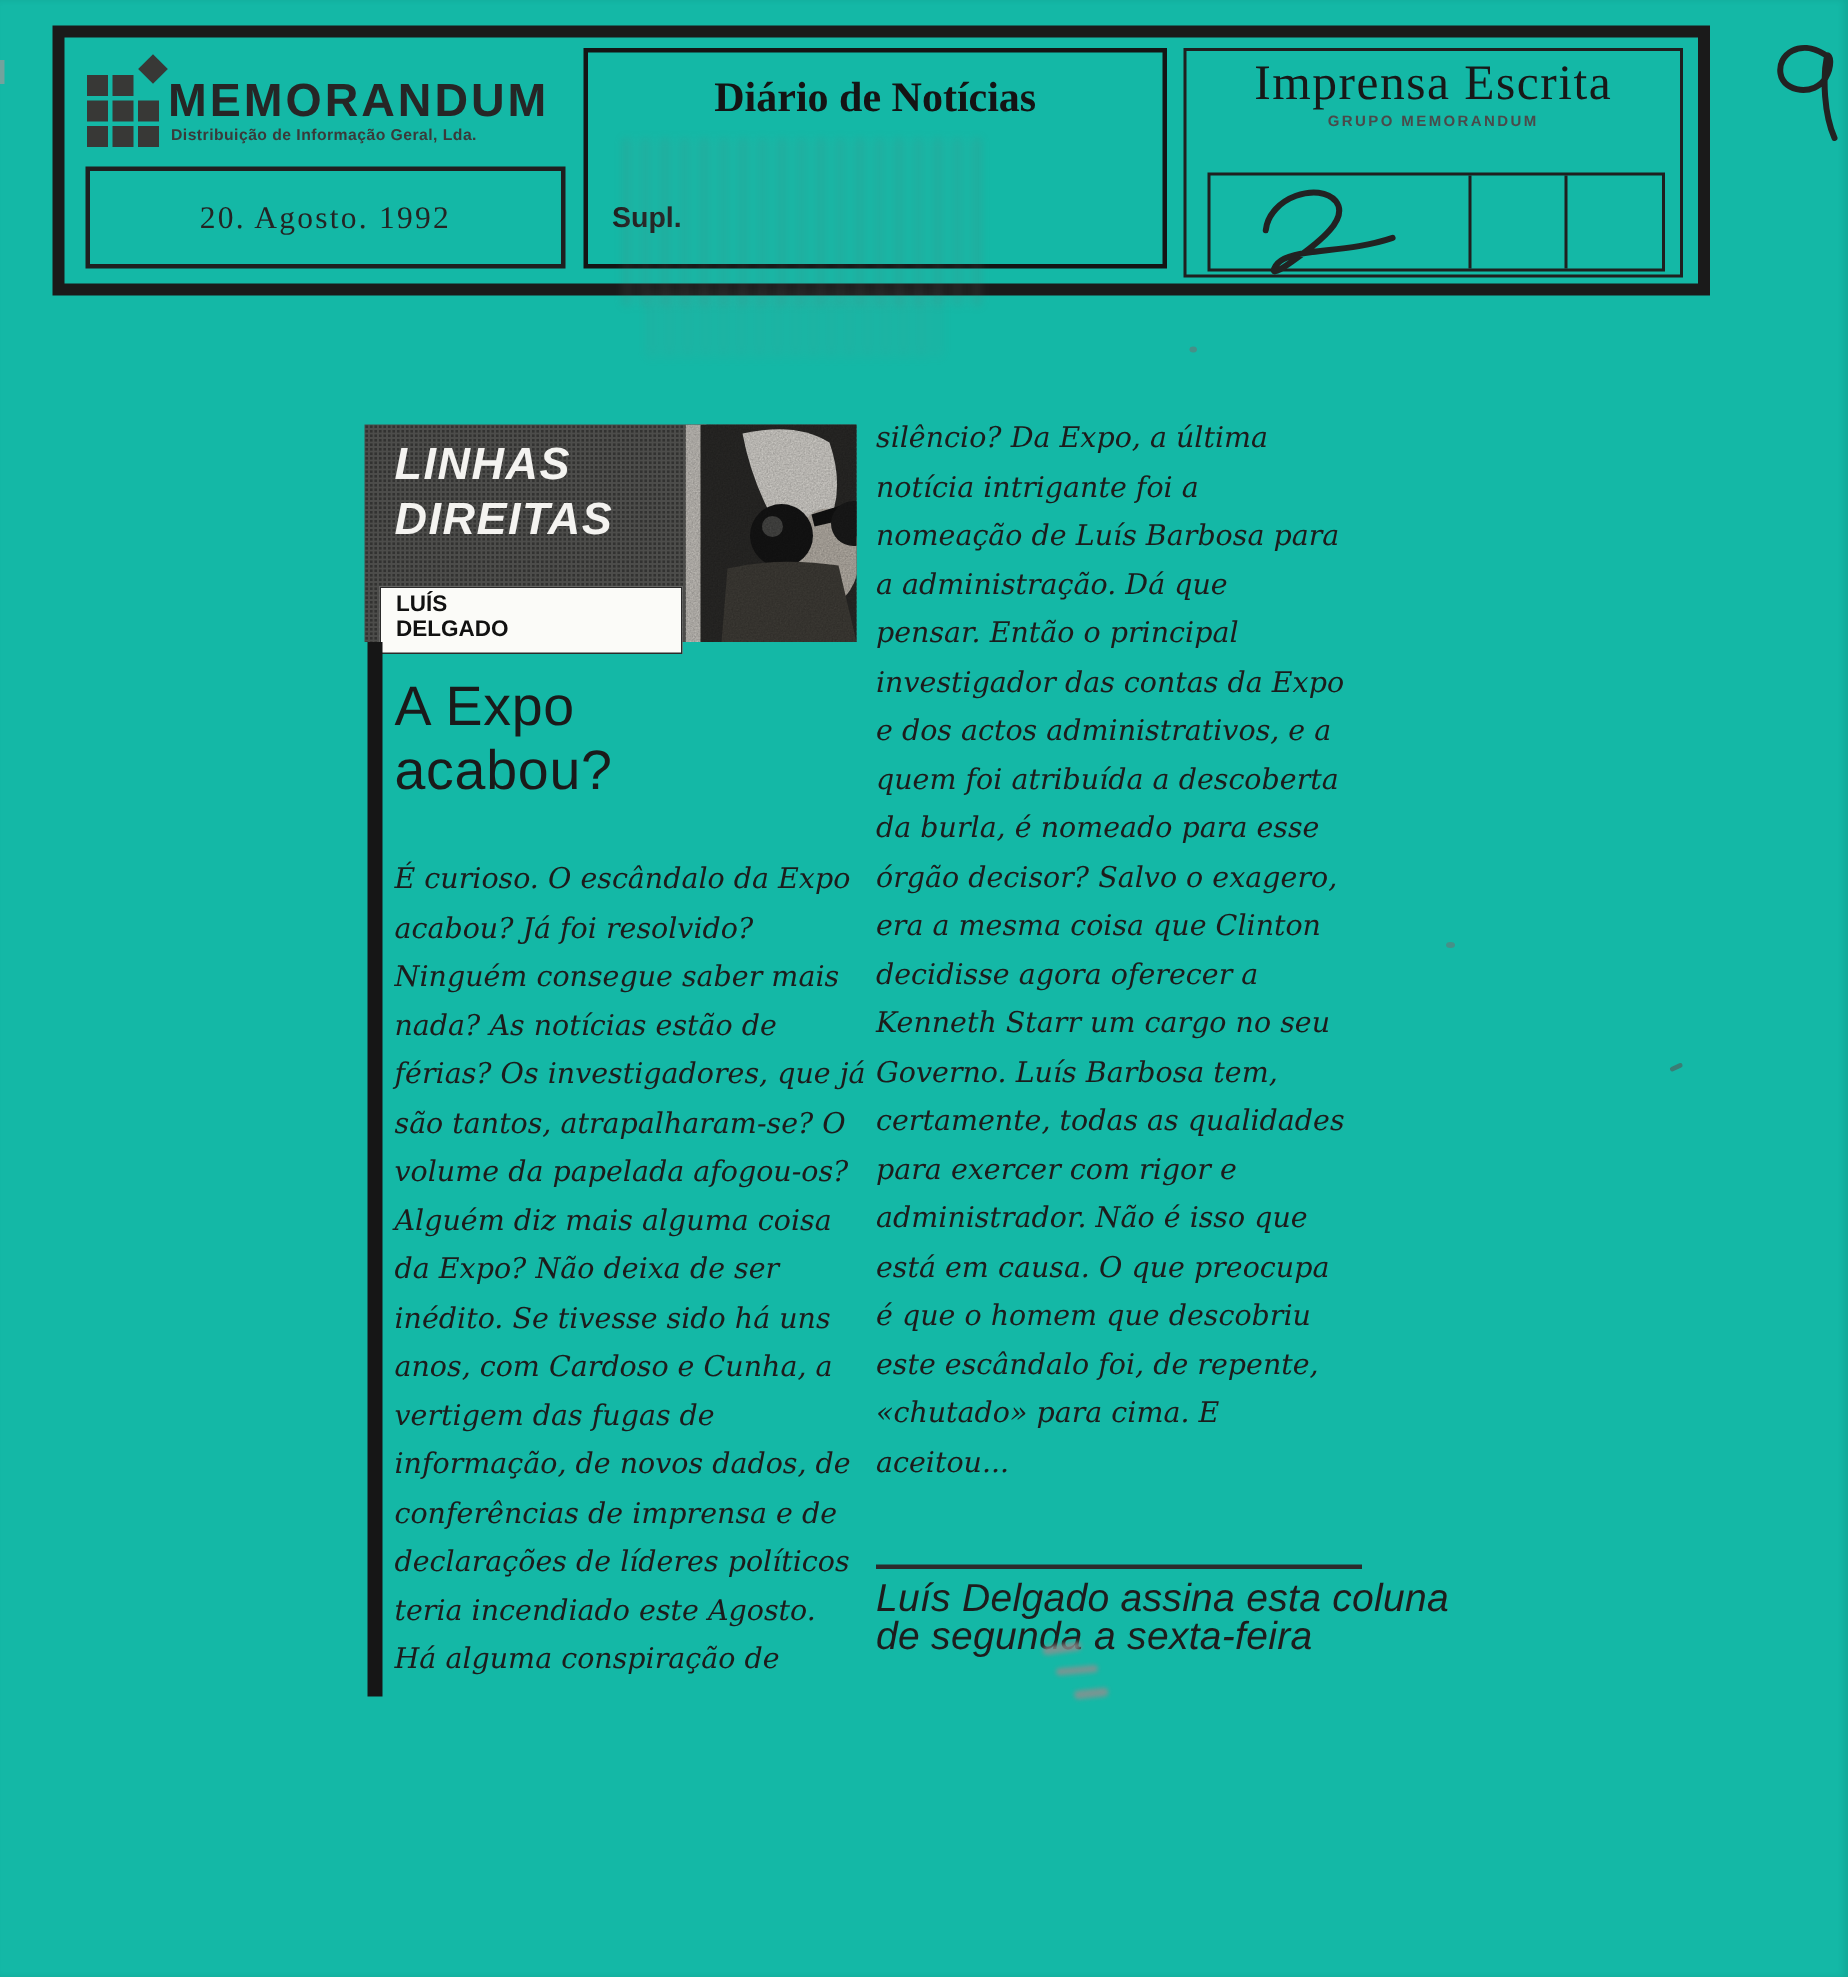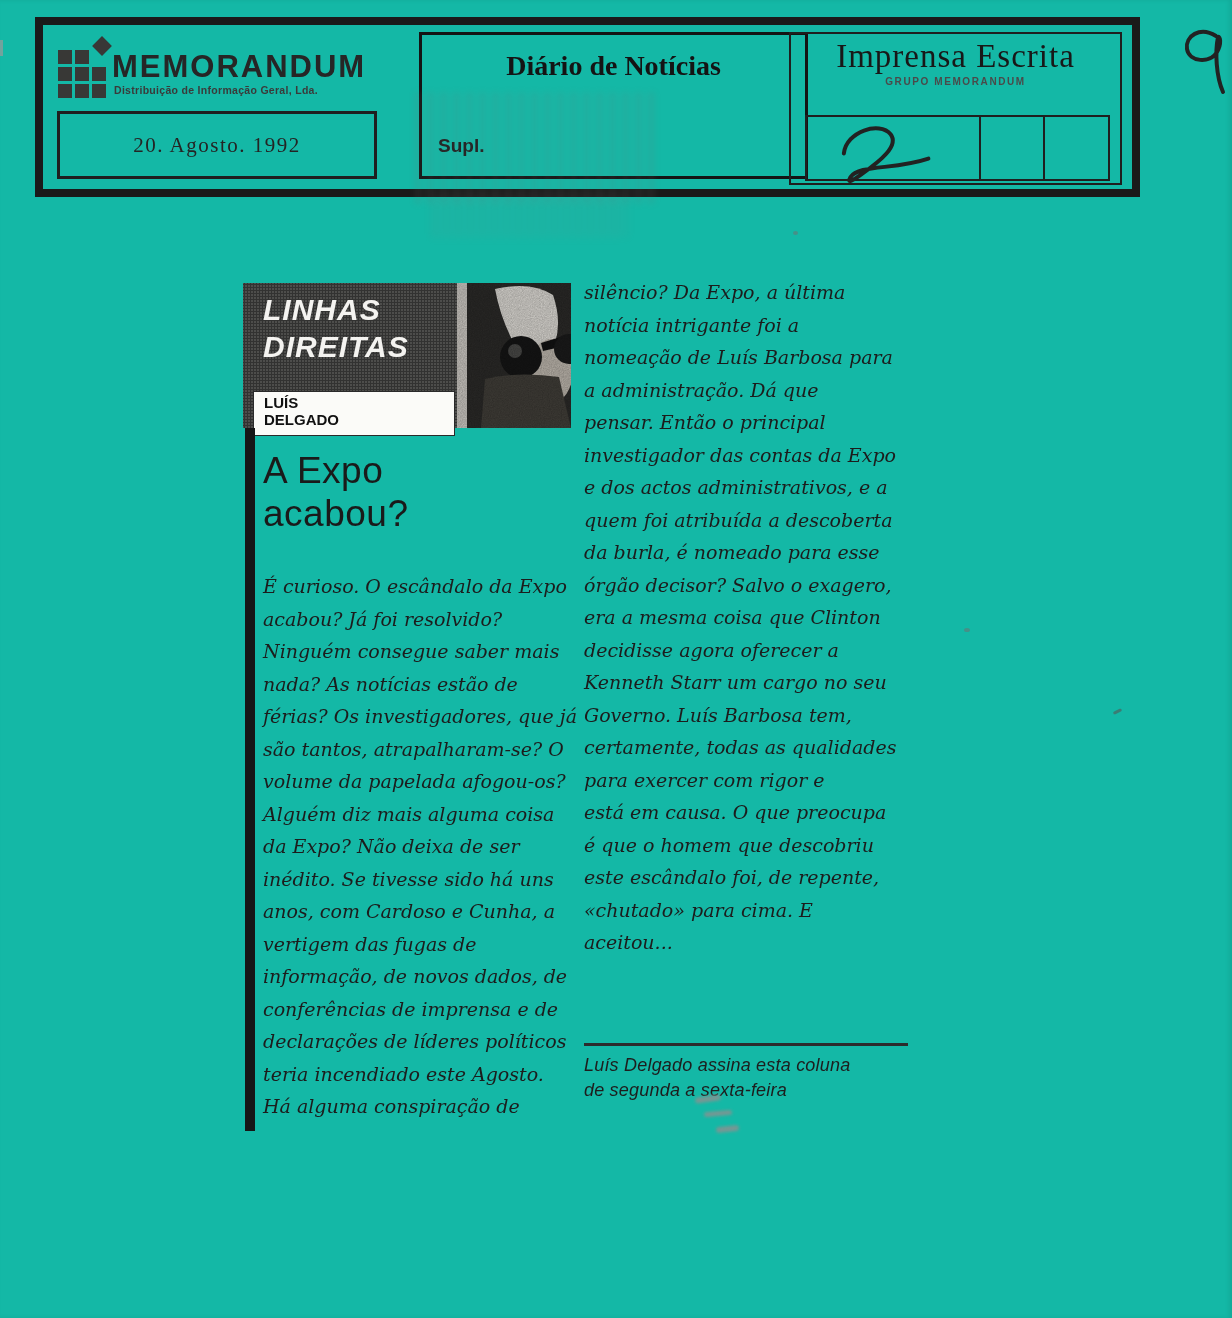--- a/index.html
+++ b/index.html
@@ -11,21 +11,21 @@
   .abs{position:absolute;}
   .nowrap div{white-space:nowrap;}
 
   
   .frame{left:35px;top:17px;width:1089px;height:164px;border:8px solid #1a1a1a;}
   .brand-name{left:112px;top:49px;font-size:31px;font-weight:bold;letter-spacing:2px;color:#262626;}
   .brand-tagline{left:114px;top:84px;font-size:10.5px;font-weight:bold;color:#3a3a3a;letter-spacing:.3px;}
   .date-box{left:57px;top:111px;width:314px;height:62px;border:3px solid #1f1f1f;
     display:flex;align-items:center;justify-content:center;
     font-family:"Liberation Serif",serif;font-size:21px;letter-spacing:1.5px;color:#242424;}
-  .diario-box{left:389px;top:32px;width:383px;height:141px;border:3px solid #141414;margin-left:30px;}
+  .diario-box{left:389px;top:32px;width:383px;height:141px;border:3px solid #141414;}
   .diario-title{width:100%;text-align:center;margin-top:15px;
     font-family:"Liberation Serif",serif;font-weight:bold;font-size:28px;color:#141414;}
   .supl{position:absolute;left:16px;top:100px;font-size:19px;font-weight:bold;color:#202020;}
   .imprensa-box{left:789px;top:32px;width:329px;height:149px;border:2px solid #1f1f1f;}
   .imprensa-title{width:100%;text-align:center;margin-top:4px;
     font-family:"Liberation Serif",serif;font-size:33px;letter-spacing:1px;color:#181818;}
   .imprensa-sub{width:100%;text-align:center;margin-top:1px;
     font-size:10px;font-weight:bold;letter-spacing:1.6px;color:#4a4a4a;}
   .cells{position:absolute;left:14px;top:81px;height:62px;display:flex;border:2px solid #1f1f1f;}
   .cells .cell{border-right:2px solid #1f1f1f;height:100%;}
@@ -51,21 +51,21 @@
     font-size:15px;line-height:17px;font-weight:bold;color:#111;}
   .photo{position:absolute;left:214px;top:0;width:114px;height:145px;}
   .vbar{left:245px;top:428px;width:10px;height:703px;background:#161616;}
   .art-title{left:263px;top:449px;font-size:37px;line-height:43px;letter-spacing:.5px;
     font-weight:400;color:#1a1a1a;}
   .bodycol{font-family:"DejaVu Serif","Liberation Serif",serif;font-style:italic;
     font-size:19px;line-height:32.5px;color:#1c1c1c;}
   .leftcol{left:263px;top:570px;width:312px;}
   .rightcol{left:584px;top:276px;width:334px;}
   .foot-rule{left:584px;top:1043px;width:324px;height:3px;background:#2c2c2c;}
-  .foot-note{left:584px;top:1053px;font-style:italic;font-size:18px;line-height:25px;color:#1d1d1d;letter-spacing:.2px;}
+  .foot-note{left:584px;top:1053px;font-style:italic;font-size:26px;line-height:25px;color:#1d1d1d;letter-spacing:.2px;}
 
   .hand{stroke:#222;stroke-width:4;fill:none;stroke-linecap:round;stroke-linejoin:round;}
 </style>
 </head>
 <body>
 
 <div class="page">
 
   <div class="abs frame"></div>
 
@@ -185,20 +185,21 @@
       <div>e dos actos administrativos, e a</div>
       <div>quem foi atribuída a descoberta</div>
       <div>da burla, é nomeado para esse</div>
       <div>órgão decisor? Salvo o exagero,</div>
       <div>era a mesma coisa que Clinton</div>
       <div>decidisse agora oferecer a</div>
       <div>Kenneth Starr um cargo no seu</div>
       <div>Governo. Luís Barbosa tem,</div>
       <div>certamente, todas as qualidades</div>
       <div>para exercer com rigor e</div>
+      <div>administrador. Não é isso que</div>
       <div>está em causa. O que preocupa</div>
       <div>é que o homem que descobriu</div>
       <div>este escândalo foi, de repente,</div>
       <div>«chutado» para cima. E</div>
       <div>aceitou...</div>
     </div>
 
   <div class="abs foot-rule"></div>
   <div class="abs foot-note nowrap">
       <div>Luís Delgado assina esta coluna</div>

